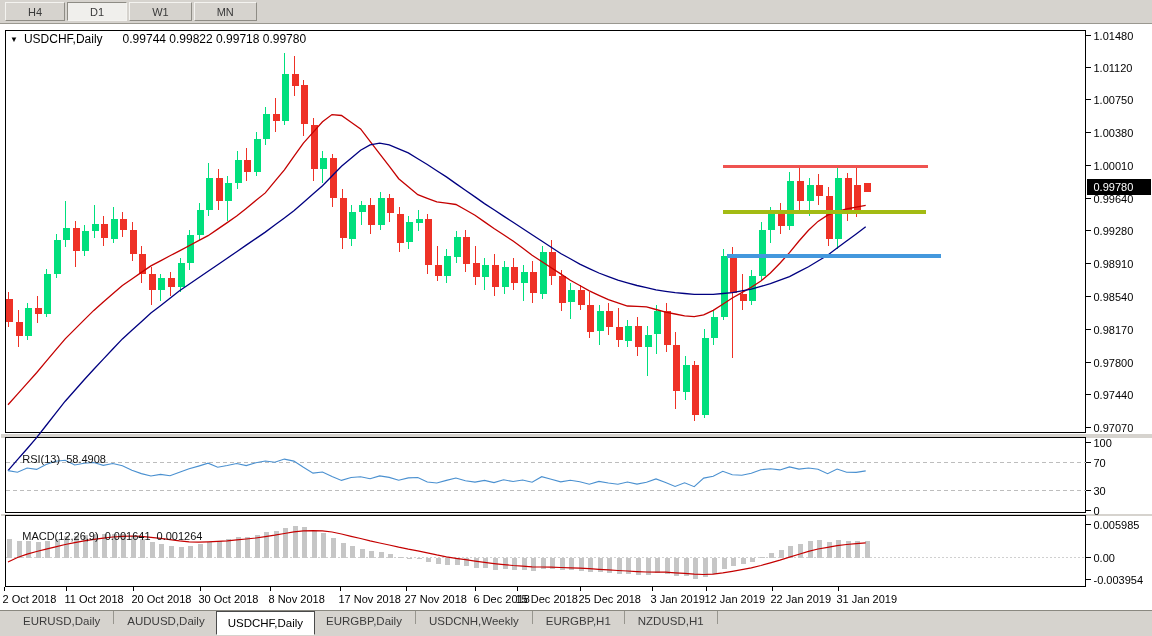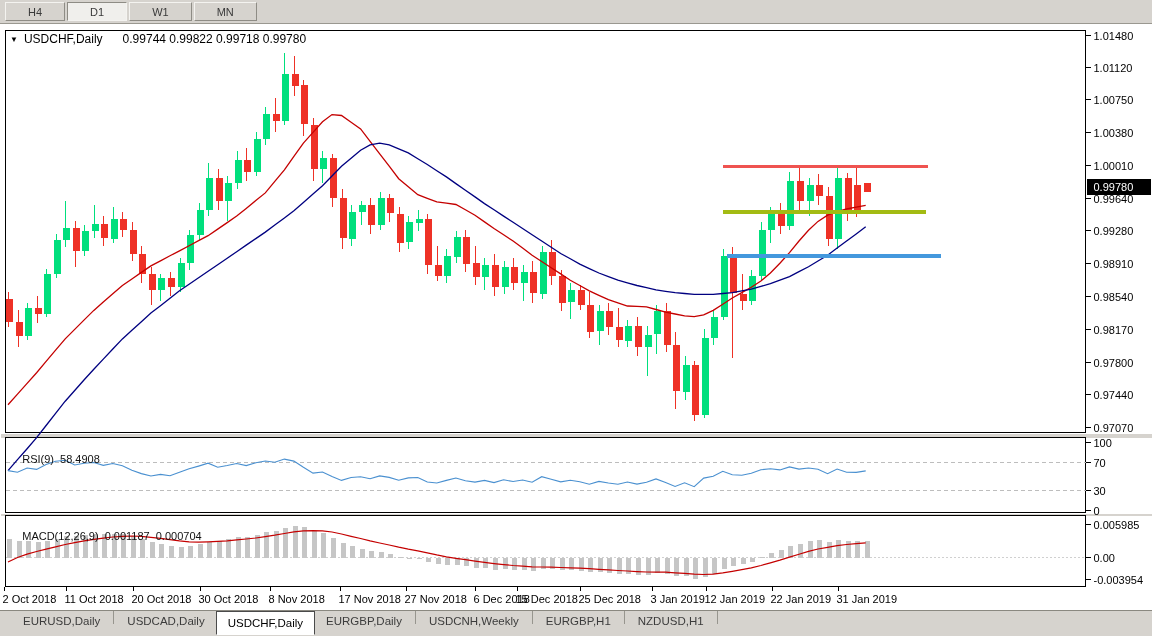--- a/index.html
+++ b/index.html
@@ -432,31 +432,31 @@
         <rect x="1086" y="154" width="64" height="16" fill="#000"></rect>
         <text x="1093" y="166" fill="#fff" style="fill:#fff">0.99780</text>
       </g>
     </svg>
   <div class="chart-title">
     <span class="arrow">▼</span>
     <span>USDCHF,Daily</span>
     <span class="ohlc">0.99744 0.99822 0.99718 0.99780</span>
   </div>
   <div class="ind-label" id="rsi-label-row">
-    <span>RSI(9)</span><span class="v">58.4908</span>
+    <span>RSI(13)</span><span class="v">58.4908</span>
   </div>
   <div class="ind-label" id="macd-label-row">
-    <span>MACD(12,26,9)</span><span class="v">0.001187</span><span class="v">0.000704</span>
+    <span>MACD(12,26,9)</span><span class="v">0.001641</span><span class="v">0.001264</span>
   </div>
 </div>
 
 <div class="tabbar">
   <div class="tab">EURUSD,Daily</div>
   <div class="tabsep"></div>
-  <div class="tab">USDCAD,Daily</div>
+  <div class="tab">AUDUSD,Daily</div>
   <div class="tab active">USDCHF,Daily</div>
   <div class="tab">EURGBP,Daily</div>
   <div class="tabsep"></div>
   <div class="tab">USDCNH,Weekly</div>
   <div class="tabsep"></div>
   <div class="tab">EURGBP,H1</div>
   <div class="tabsep"></div>
   <div class="tab">NZDUSD,H1</div>
   <div class="tabsep"></div>
 </div>

